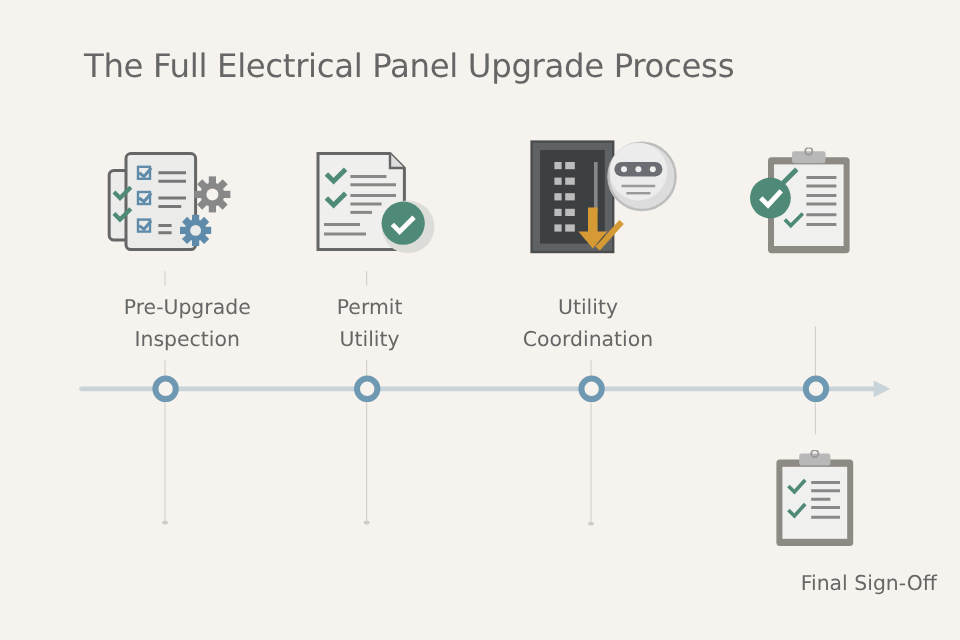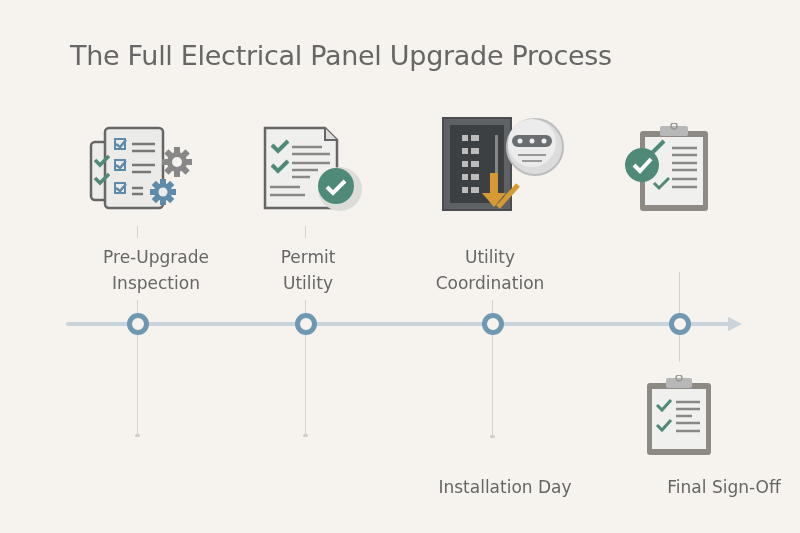--- a/index.html
+++ b/index.html
@@ -188,20 +188,17 @@
     <div>Inspection</div>
   </div>
   <div class="label" style="left:308px;top:244px">
     <div>Permit</div>
     <div>Utility</div>
   </div>
   <div class="label" style="left:490px;top:244px">
     <div>Utility</div>
     <div>Coordination</div>
   </div>
-  <div class="label" style="left:505px;top:474px">
-    <div>Installation Day</div>
-  </div>
   <div class="label" style="left:724px;top:474px">
     <div>Final Sign-Off</div>
   </div>
 
 </div>
 
 </body></html>

